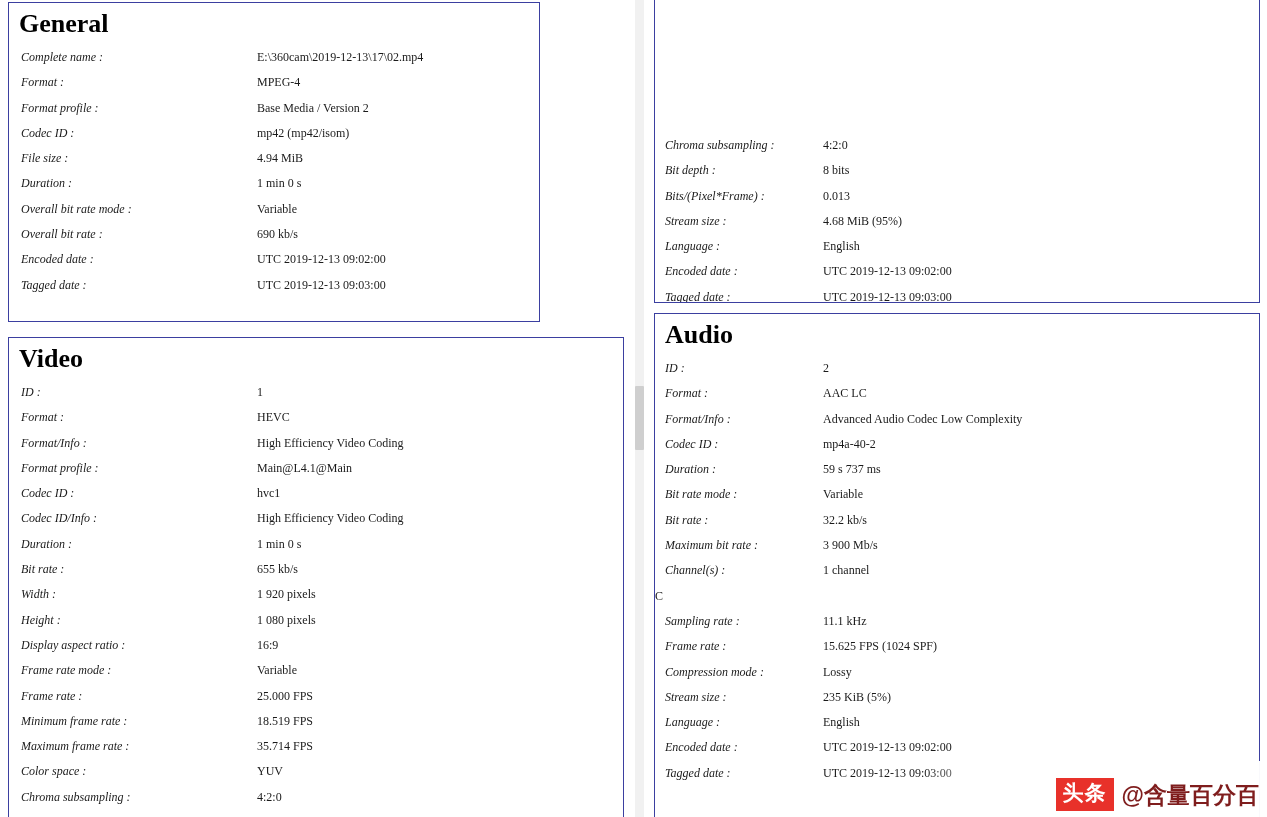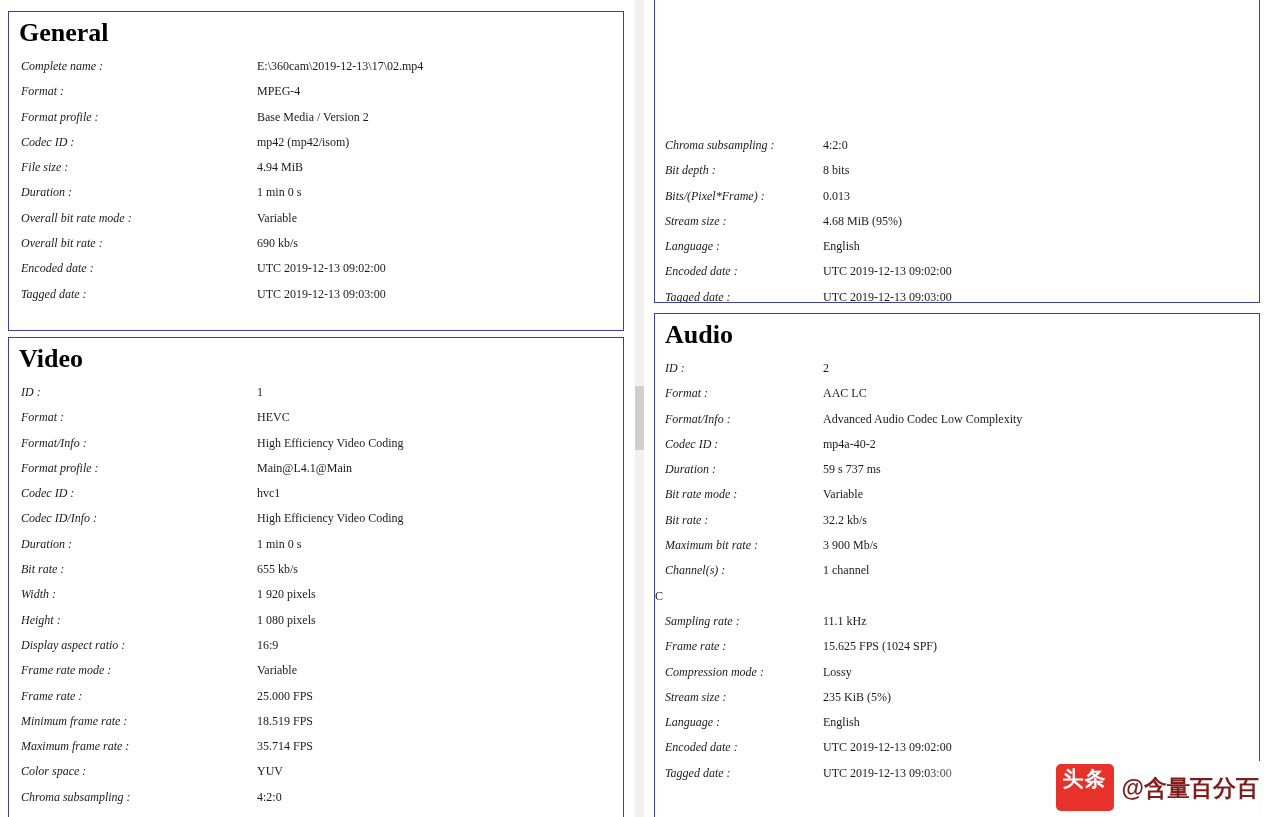--- a/index.html
+++ b/index.html
@@ -98,21 +98,21 @@
     flex: 1;
     white-space: nowrap;
     overflow: hidden;
   }
 
   
   .col-right .row .k { width: 168px; padding-left: 10px; }
 
   
   #panel-general {
-    left: 8px; top: 11px; width: 616px; height: 320px;
+    left: 8px; top: 2px; width: 532px; height: 320px;
   }
   #panel-video {
     left: 8px; top: 337px; width: 616px; height: 486px;
   }
 
   
   #panel-top-continued {
     left: 8px; top: -108px; width: 606px; height: 411px;
   }
   #panel-audio {
@@ -129,22 +129,22 @@
     gap: 8px;
     font-family: "Liberation Sans", sans-serif;
     z-index: 20;
     pointer-events: none;
   }
   .wm-badge {
     background: #e8312a;
     color: #ffffff;
     font-size: 21px;
     font-weight: bold;
-    padding: 3px 7px 20px 7px;
-    border-radius: 5px;
+    padding: 3px 7px 6px 7px;
+    border-radius: 0;
     letter-spacing: 1px;
     line-height: 24px;
   }
   .wm-text {
     color: #7f1d1d;
     font-size: 23px;
     font-weight: bold;
     line-height: 24px;
   }
   .wm-shade {

